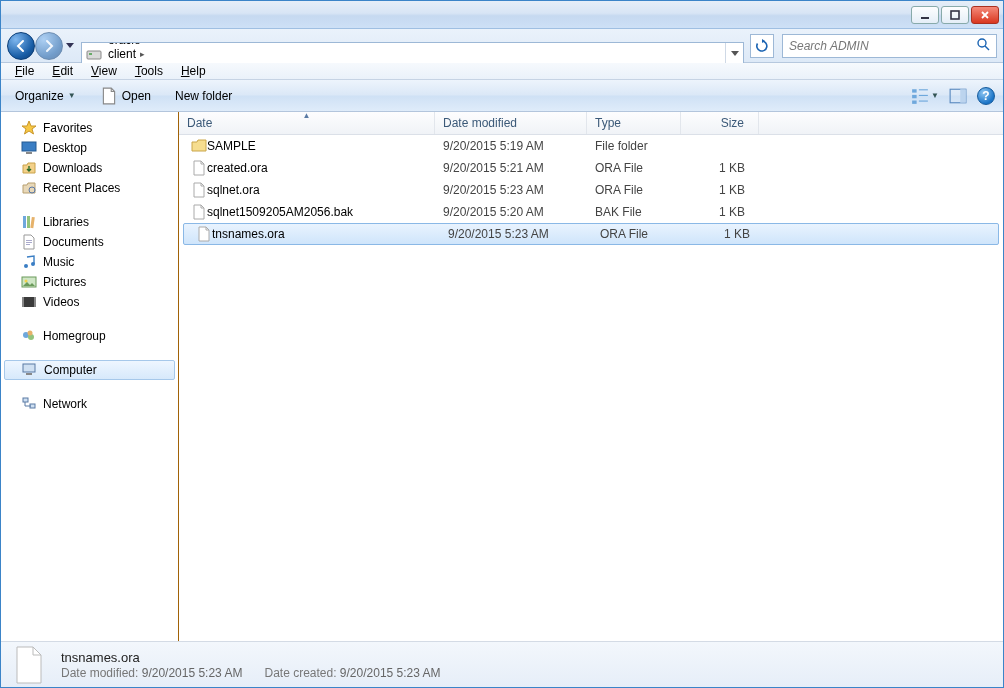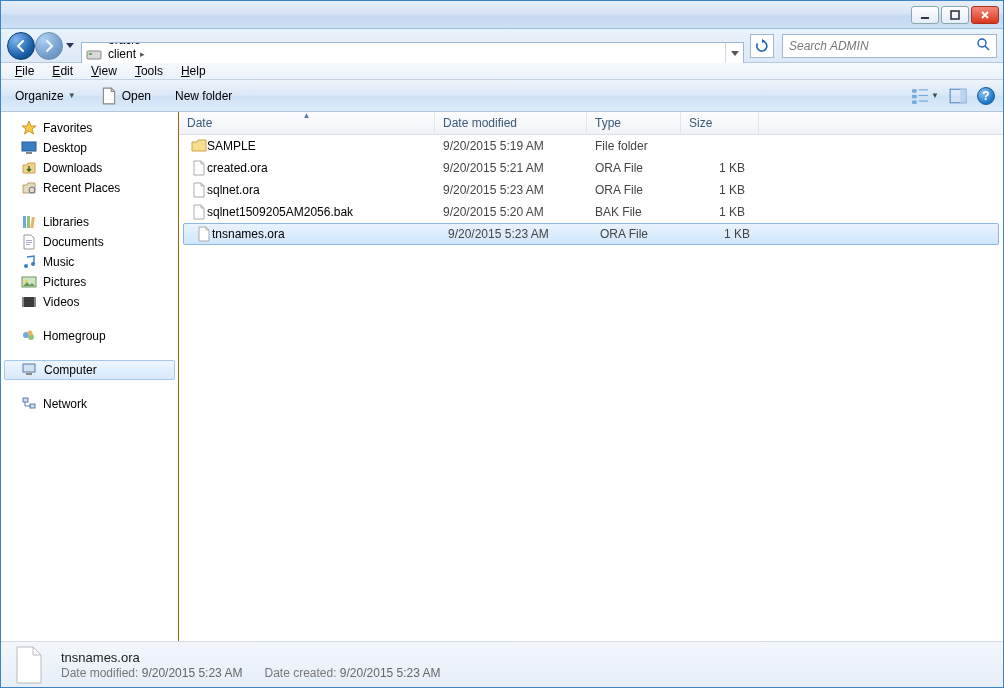--- a/index.html
+++ b/index.html
@@ -128,21 +128,21 @@
   .listpane { flex:1; display:flex; flex-direction:column; background:#fff; }
   .cols {
     height:23px; display:flex; align-items:center;
     background: linear-gradient(#fdfdfe, #f0f3f7);
     border-bottom:1px solid #dbe0e8; color:#3b5978;
   }
   .col { padding:0 8px; border-right:1px solid #e2e6ec; height:100%; display:flex; align-items:center; position:relative;}
   .col.name { width:256px; }
   .col.date { width:152px; }
   .col.type { width:94px; }
-  .col.size { width:78px; padding-right:20px;}
+  .col.size { width:78px; justify-content:flex-end; padding-right:14px;}
   .sortarr { position:absolute; top:-1px; left:50%; transform:translateX(-50%); font-size:8px; color:#5a7aa4;}
 
   .rows { flex:1; overflow:auto; }
   .row {
     height:22px; display:flex; align-items:center; padding-left:4px;
   }
   .row.selected {
     background: linear-gradient(#e9f3fe, #cfe5fb);
     border:1px solid #8ab8e6; border-radius:2px; margin:0 4px;
   }

